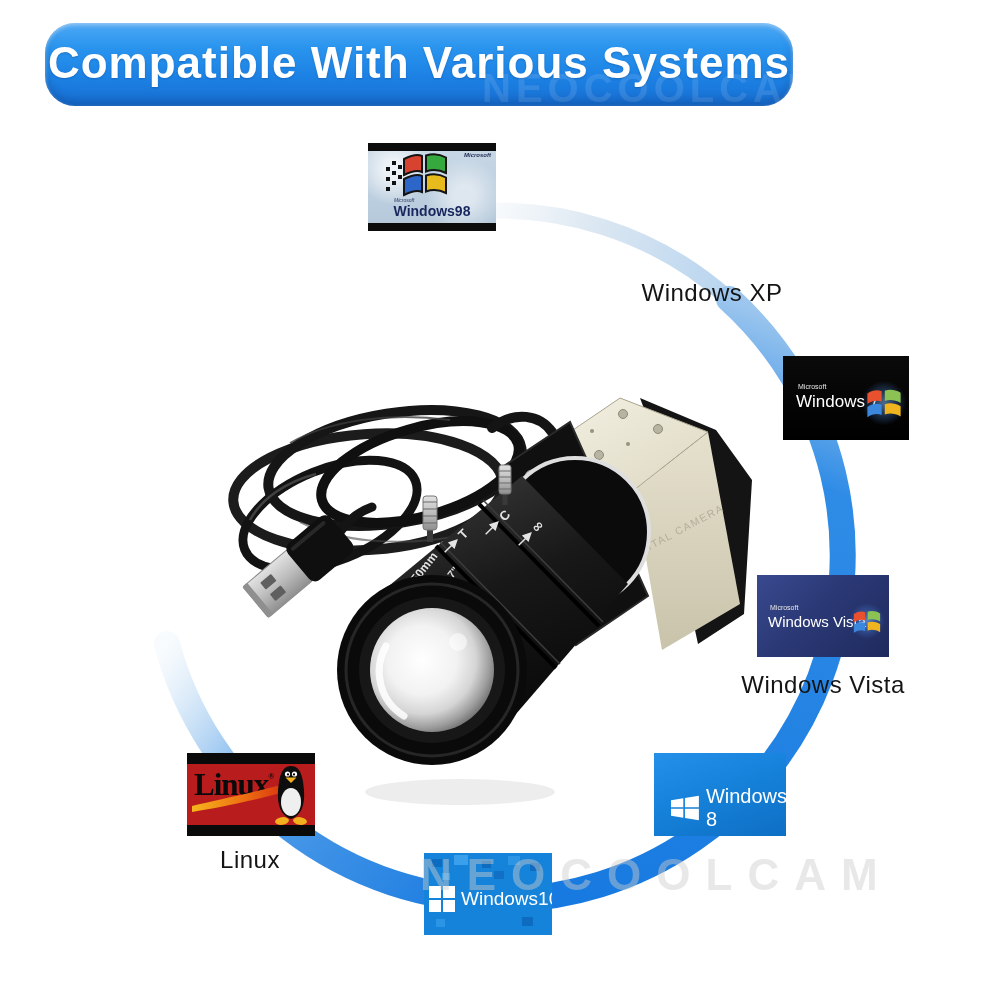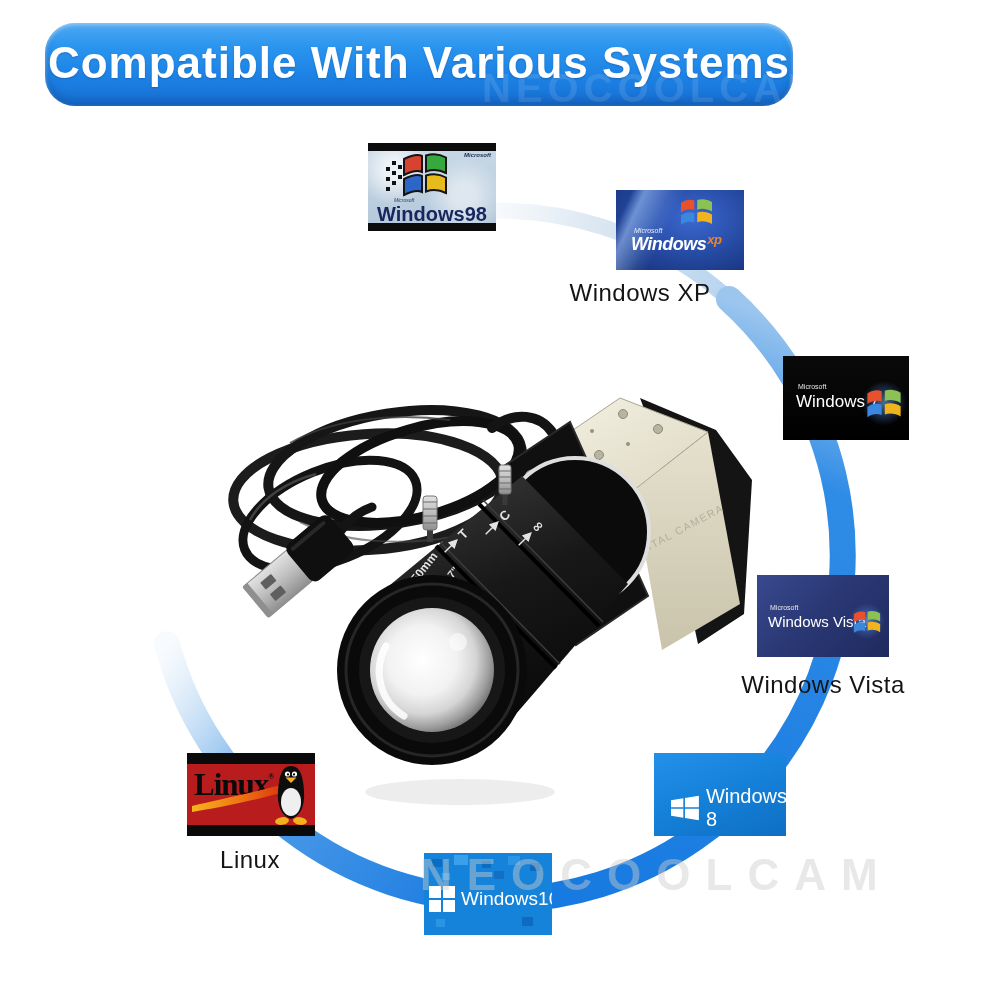--- a/index.html
+++ b/index.html
@@ -29,21 +29,21 @@
   .t98{left:368px;top:143px;width:128px;height:88px;
        background:
          radial-gradient(circle at 20% 30%, rgba(255,255,255,.7) 0 8%, transparent 30%),
          radial-gradient(circle at 75% 60%, rgba(255,255,255,.5) 0 10%, transparent 35%),
          linear-gradient(180deg,#c8d8e6,#b4c8da);}
   .t98 .bar{position:absolute;left:0;width:100%;height:8px;background:#0c0c0c;}
   .t98 .bar.top{top:0}.t98 .bar.bot{bottom:0}
   .t98 .ms-tr{position:absolute;right:5px;top:9px;font-size:6px;font-weight:bold;font-style:italic;color:#1d2b50;}
   .t98 .flag{position:absolute;left:18px;top:8px;}
   .t98 .w98txt{position:absolute;left:0;right:0;top:60px;text-align:center;
-               font-size:20px;font-weight:bold;color:#17265c;letter-spacing:0;}
+               font-size:14px;font-weight:bold;color:#17265c;letter-spacing:0;}
   .t98 .ms-sm{position:absolute;left:26px;top:54px;font-size:5px;font-style:italic;color:#2a3660;}
 
   
   .txp{left:616px;top:190px;width:128px;height:80px;
        background:
          linear-gradient(115deg, transparent 10%, rgba(170,205,255,.55) 18%, rgba(170,205,255,.12) 34%, transparent 42%),
          radial-gradient(ellipse at 60% 35%, #3c68d0 0%, #24489f 55%, #152e74 100%);}
   .txp .flag{position:absolute;left:59px;top:6px;}
   .txp .ms{position:absolute;left:18px;top:37px;font-size:7px;font-style:italic;color:#e8eefc;}
   .txp .big{position:absolute;left:15px;top:42px;font-size:18px;font-weight:bold;font-style:italic;color:#fff;letter-spacing:-0.5px;}
@@ -269,28 +269,21 @@
     <div class="bar top"></div>
     <div class="bar bot"></div>
     <span class="ms-tr">Microsoft</span>
     <svg class="flag" width="64" height="50" viewBox="0 0 64 50">
         <use href="#flag95"></use>
       </svg>
     <span class="ms-sm">Microsoft</span>
     <div class="w98txt">Windows98</div>
   </div>
 
-  <div class="tile txp">
-    <svg class="flag" width="43" height="31" viewBox="0 0 48 42">
-        <use href="#flagwave"></use>
-      </svg>
-    <span class="ms">Microsoft</span>
-    <div class="big"><span>Windows</span><span class="sup">xp</span></div>
-  </div>
-  <div class="os-label" style="left:640px;top:279px">Windows XP</div>
+  <div class="os-label" style="left:712px;top:279px">Windows XP</div>
 
   <div class="tile t7">
     <span class="ms">Microsoft</span>
     <div class="big">Windows 7</div>
     <span class="flag-glow">
       <svg width="38" height="34" viewBox="0 0 48 42">
           <use href="#flagwave"></use>
         </svg>
     </span>
   </div>

